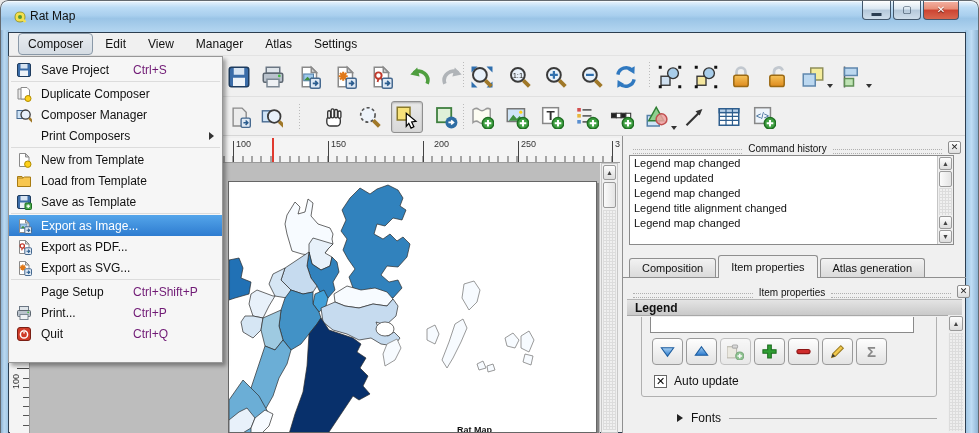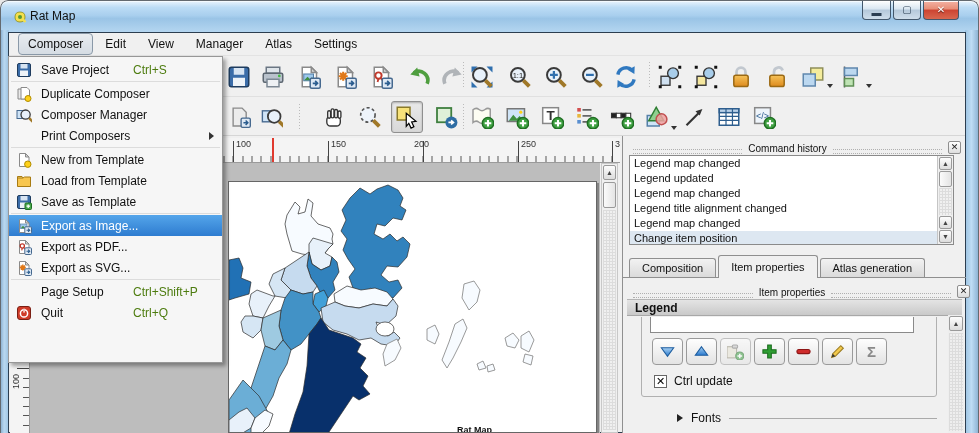--- a/index.html
+++ b/index.html
@@ -115,21 +115,21 @@
   #fonts-label{font-size:12px;color:#111;}
   #fonts-line{flex:1;height:1px;background:#aaa;margin-right:10px;}
 
   
   #dropdown{left:8px;top:56px;width:215px;height:307px;background:#f6f6f6;border:1px solid #979797;
      box-shadow:3px 3px 4px rgba(0,0,0,.35);z-index:100;padding:2px 0;}
   .drow{position:relative;height:21px;display:flex;align-items:center;padding-left:32px;}
   .drow .dicon{position:absolute;left:7px;top:2.5px;width:16px;height:16px;}
   .drow .dicon svg{width:16px;height:16px;}
   .dlabel{font-size:12px;color:#111;}
-  .dshort{position:absolute;left:124px;font-size:12px;color:#4d7c0f;}
+  .dshort{position:absolute;left:124px;font-size:12px;color:#701a75;}
   .drow.hl{background:linear-gradient(180deg,#54a5ea,#2e7cd0);}
   .drow.hl .dlabel{color:#fff;}
   .dsep{height:3px;display:flex;align-items:center;padding:0 2px;}
   .dsep::before{content:"";flex:1;height:1px;background:#dcdcdc;}
   .subarrow{position:absolute;right:8px;width:0;height:0;border-top:4px solid transparent;border-bottom:4px solid transparent;border-left:5px solid #333;}
 </style>
 </head>
 <body>
 
 <svg width="0" height="0" style="position:absolute">
@@ -590,21 +590,21 @@
   </div>
 
   <div class="abs" id="rcorner"></div>
   <div class="abs" id="hruler">
     <div class="minor"></div>
     <div class="hmajor" style="left:223px;"></div>
       <span class="hlabel" style="left:226px;">100</span>
     <div class="hmajor" style="left:318px;"></div>
       <span class="hlabel" style="left:321px;">150</span>
     <div class="hmajor" style="left:413px;"></div>
-      <span class="hlabel" style="left:404px;">200</span>
+      <span class="hlabel" style="left:424px;">200</span>
     <div class="hmajor" style="left:508px;"></div>
       <span class="hlabel" style="left:511px;">250</span>
     <div class="hmajor" style="left:602px;"></div>
       <span class="hlabel" style="left:605px;">300</span>
     <div id="ruler-marker"></div>
   </div>
   <div class="abs" id="vruler">
     <div class="minor"></div>
     <div class="vmajor"></div>
     <span class="vlabel">100</span>
@@ -680,21 +680,20 @@
       <div class="dots"></div>
       <div class="pclose">✕</div>
     </div>
 
     <div id="history-list">
       <div class="hrow">Legend map changed</div>
       <div class="hrow">Legend updated</div>
       <div class="hrow">Legend map changed</div>
       <div class="hrow">Legend title alignment changed</div>
       <div class="hrow">Legend map changed</div>
-      <div class="hrow sel">Change item position</div>
       <div id="history-sb">
         <div class="sb-btn" style="height:13px;">▲</div>
         <div class="sb-thumb" style="height:16px;"></div>
         <div class="sb-track"></div>
         <div class="sb-btn" style="height:13px;">▲</div>
         <div class="sb-btn" style="height:13px;">▼</div>
       </div>
     </div>
 
     <div id="tabs">
@@ -744,21 +743,21 @@
       <div class="ipbtn" style="left:195px;">
           <svg>
             <use href="#s-pencil"></use>
           </svg>
         </div>
       <div class="ipbtn" style="left:229px;">
           <span class="sigma">Σ</span>
         </div>
       <div id="autoupdate">
         <div id="au-box">✕</div>
-        <span id="au-label">Ctrl update</span>
+        <span id="au-label">Auto update</span>
       </div>
       <div id="fonts-row">
         <div id="fonts-arrow"></div>
         <span id="fonts-label">Fonts</span>
         <div id="fonts-line"></div>
       </div>
     </div>
   </div>
 
   <div class="abs sb-v" id="panel-sb">
@@ -829,20 +828,27 @@
           </svg></span>
       <span class="dlabel">Export as SVG...</span>
     </div>
     <div class="dsep"></div>
     <div class="drow">
       <span class="dlabel">Page Setup</span>
         <span class="dshort">Ctrl+Shift+P</span>
     </div>
     <div class="drow">
       <span class="dicon"><svg>
+            <use href="#s-print"></use>
+          </svg></span>
+      <span class="dlabel">Print...</span>
+        <span class="dshort">Ctrl+P</span>
+    </div>
+    <div class="drow">
+      <span class="dicon"><svg>
             <use href="#s-quit"></use>
           </svg></span>
       <span class="dlabel">Quit</span>
         <span class="dshort">Ctrl+Q</span>
     </div>
   </div>
 
 </div>
 
 </body></html>

